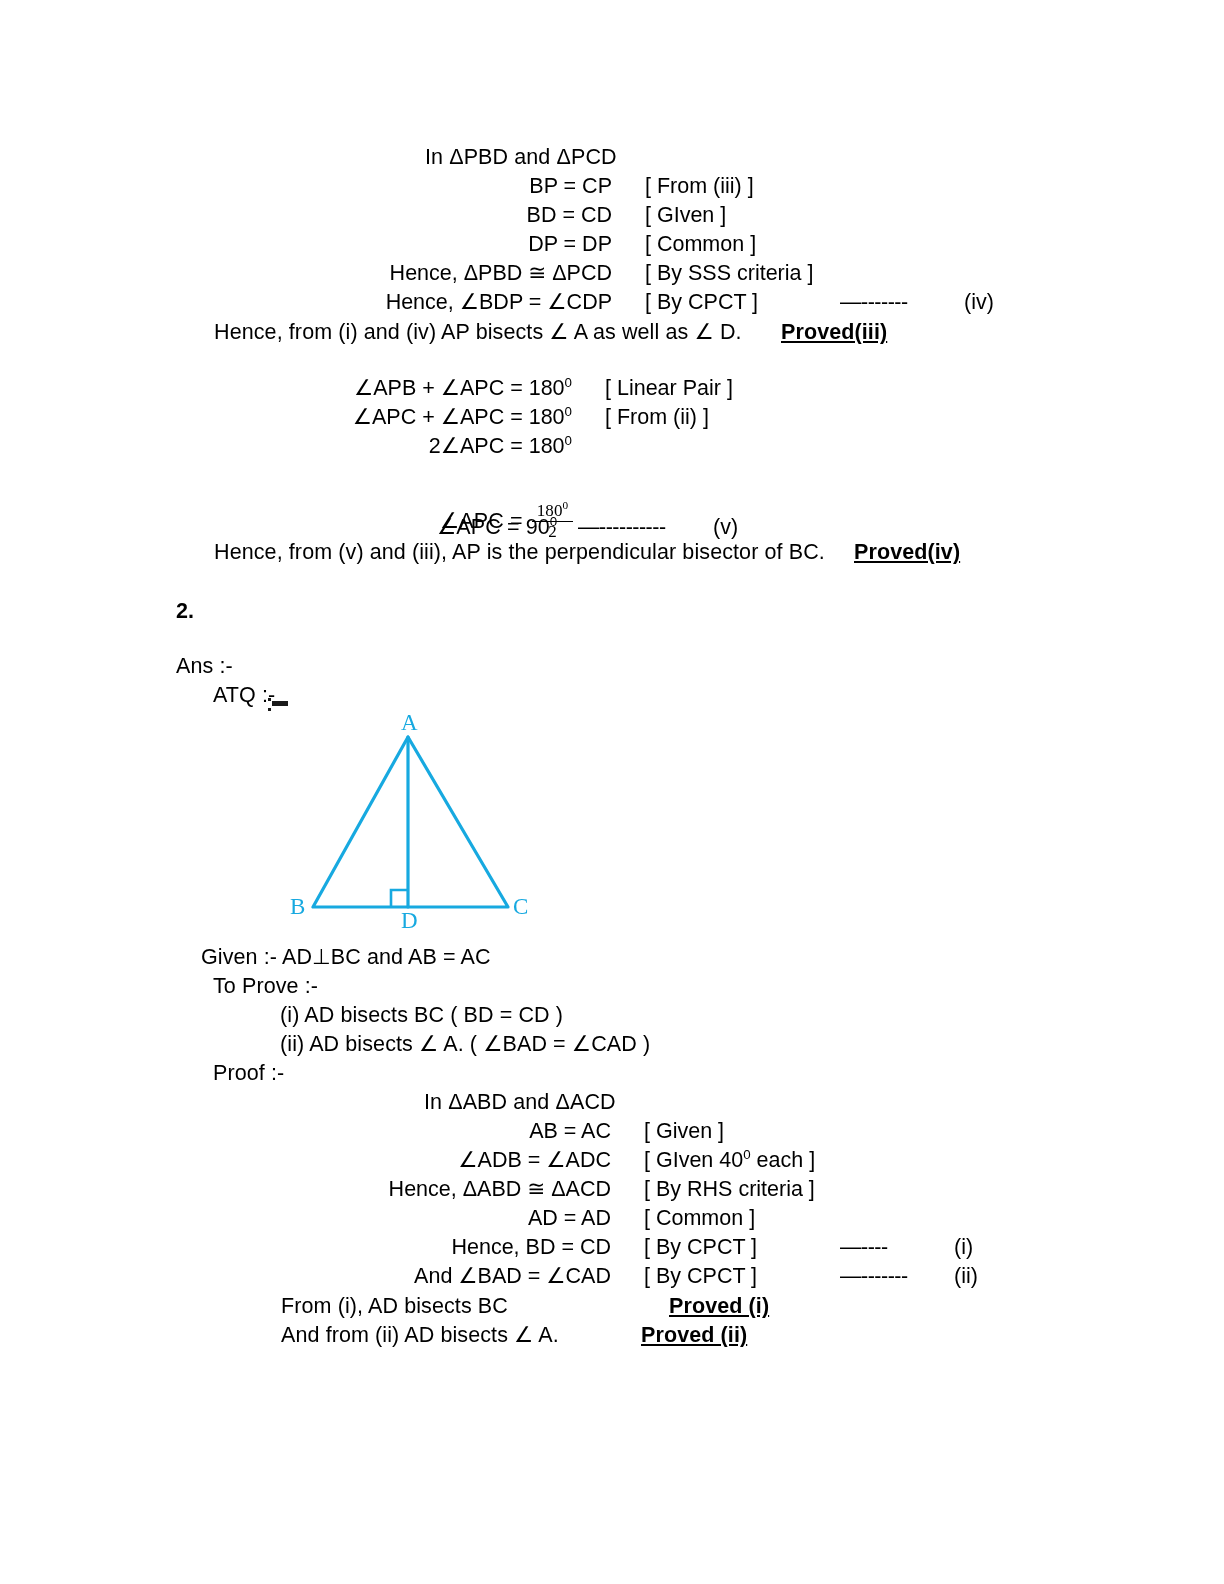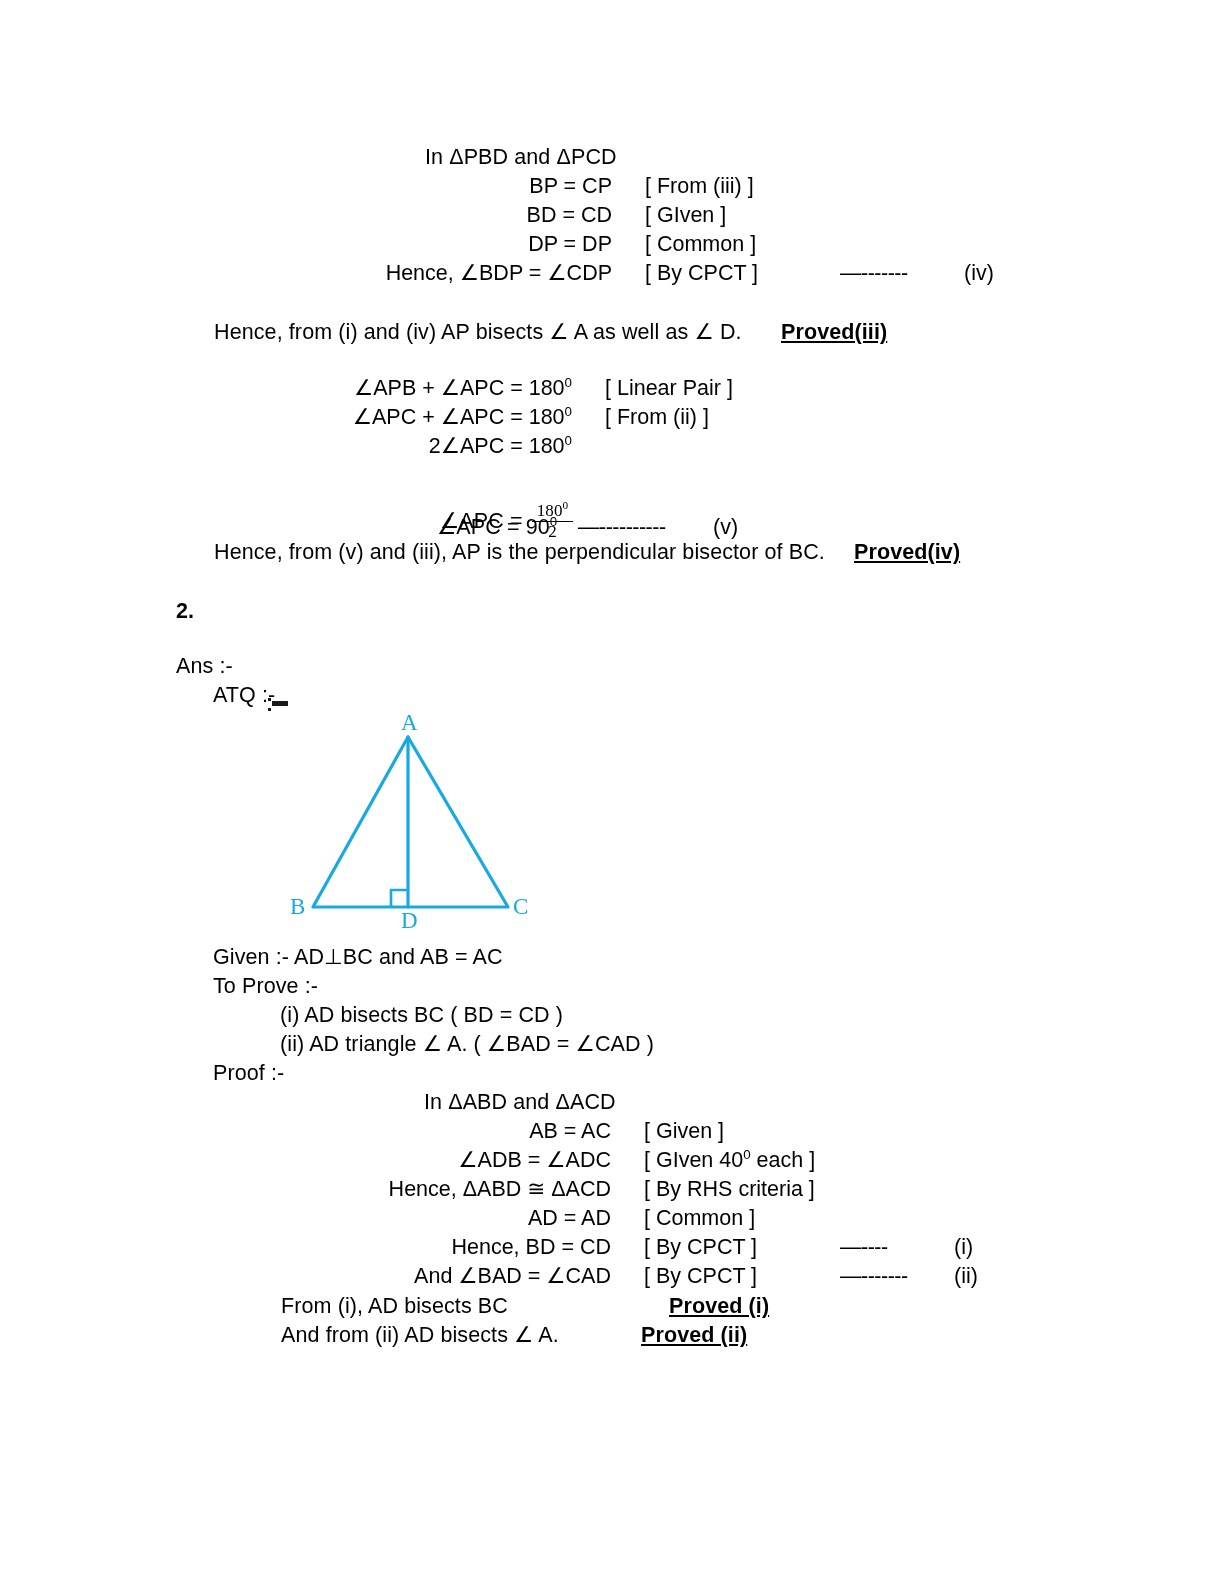--- a/index.html
+++ b/index.html
@@ -166,20 +166,26 @@
       <td class="r dash"></td>
       <td class="ref"></td>
     </tr>
     <tr>
       <td class="l">DP = DP</td>
       <td class="r">[ Common ]</td>
       <td class="r dash"></td>
       <td class="ref"></td>
     </tr>
     <tr>
+      <td class="l">Hence, ΔPBD ≅ ΔPCD</td>
+      <td class="r">[ By SSS criteria ]</td>
+      <td class="r dash"></td>
+      <td class="ref"></td>
+    </tr>
+    <tr>
       <td class="l">Hence, ∠BDP = ∠CDP</td>
       <td class="r">[ By CPCT ]</td>
       <td class="r dash">—-------</td>
       <td class="ref">(iv)</td>
     </tr>
   </tbody>
     </table>
 
   <div class="abs txt" style="left:214px; top:318px;">Hence, from (i) and (iv) AP bisects ∠ A as well as ∠ D.</div>
   <div class="abs txt bold ul" style="left:781px; top:318px;">Proved(iii)</div>
@@ -231,24 +237,24 @@
 
       <path d="M123 209 L123 192 L140 192" fill="none" stroke="#17A9E0" stroke-width="2.6"></path>
     </svg>
 
     <div class="abs" style="left:133px; top:12px; font-family:'Liberation Serif',serif; font-size:23px; color:#17A9E0;">A</div>
     <div class="abs" style="left:22px; top:196px; font-family:'Liberation Serif',serif; font-size:23px; color:#17A9E0;">B</div>
     <div class="abs" style="left:245px; top:196px; font-family:'Liberation Serif',serif; font-size:23px; color:#17A9E0;">C</div>
     <div class="abs" style="left:133px; top:210px; font-family:'Liberation Serif',serif; font-size:23px; color:#17A9E0;">D</div>
   </div>
 
-  <div class="abs txt" style="left:213px; top:943px;">Given :- AD⊥BC and AB = AC</div>
+  <div class="abs txt" style="left:201px; top:943px;">Given :- AD⊥BC and AB = AC</div>
   <div class="abs txt" style="left:213px; top:972px;">To Prove :-</div>
   <div class="abs txt" style="left:280px; top:1001px;">(i) AD bisects BC ( BD = CD )</div>
-  <div class="abs txt" style="left:280px; top:1030px;">(ii) AD triangle ∠ A. ( ∠BAD = ∠CAD )</div>
+  <div class="abs txt" style="left:280px; top:1030px;">(ii) AD bisects ∠ A. ( ∠BAD = ∠CAD )</div>
   <div class="abs txt" style="left:213px; top:1059px;">Proof :-</div>
 
   <div class="abs txt" style="left:424px; top:1088px;">In ΔABD and ΔACD</div>
 
   <table class="proof" style="left:298px; top:1117px;">
     <tbody>
         <tr>
       <td class="l" style="width:313px;">AB = AC</td>
       <td class="r" style="width:196px;">[ Given ]</td>
       <td class="r dash" style="width:100px;"></td>

